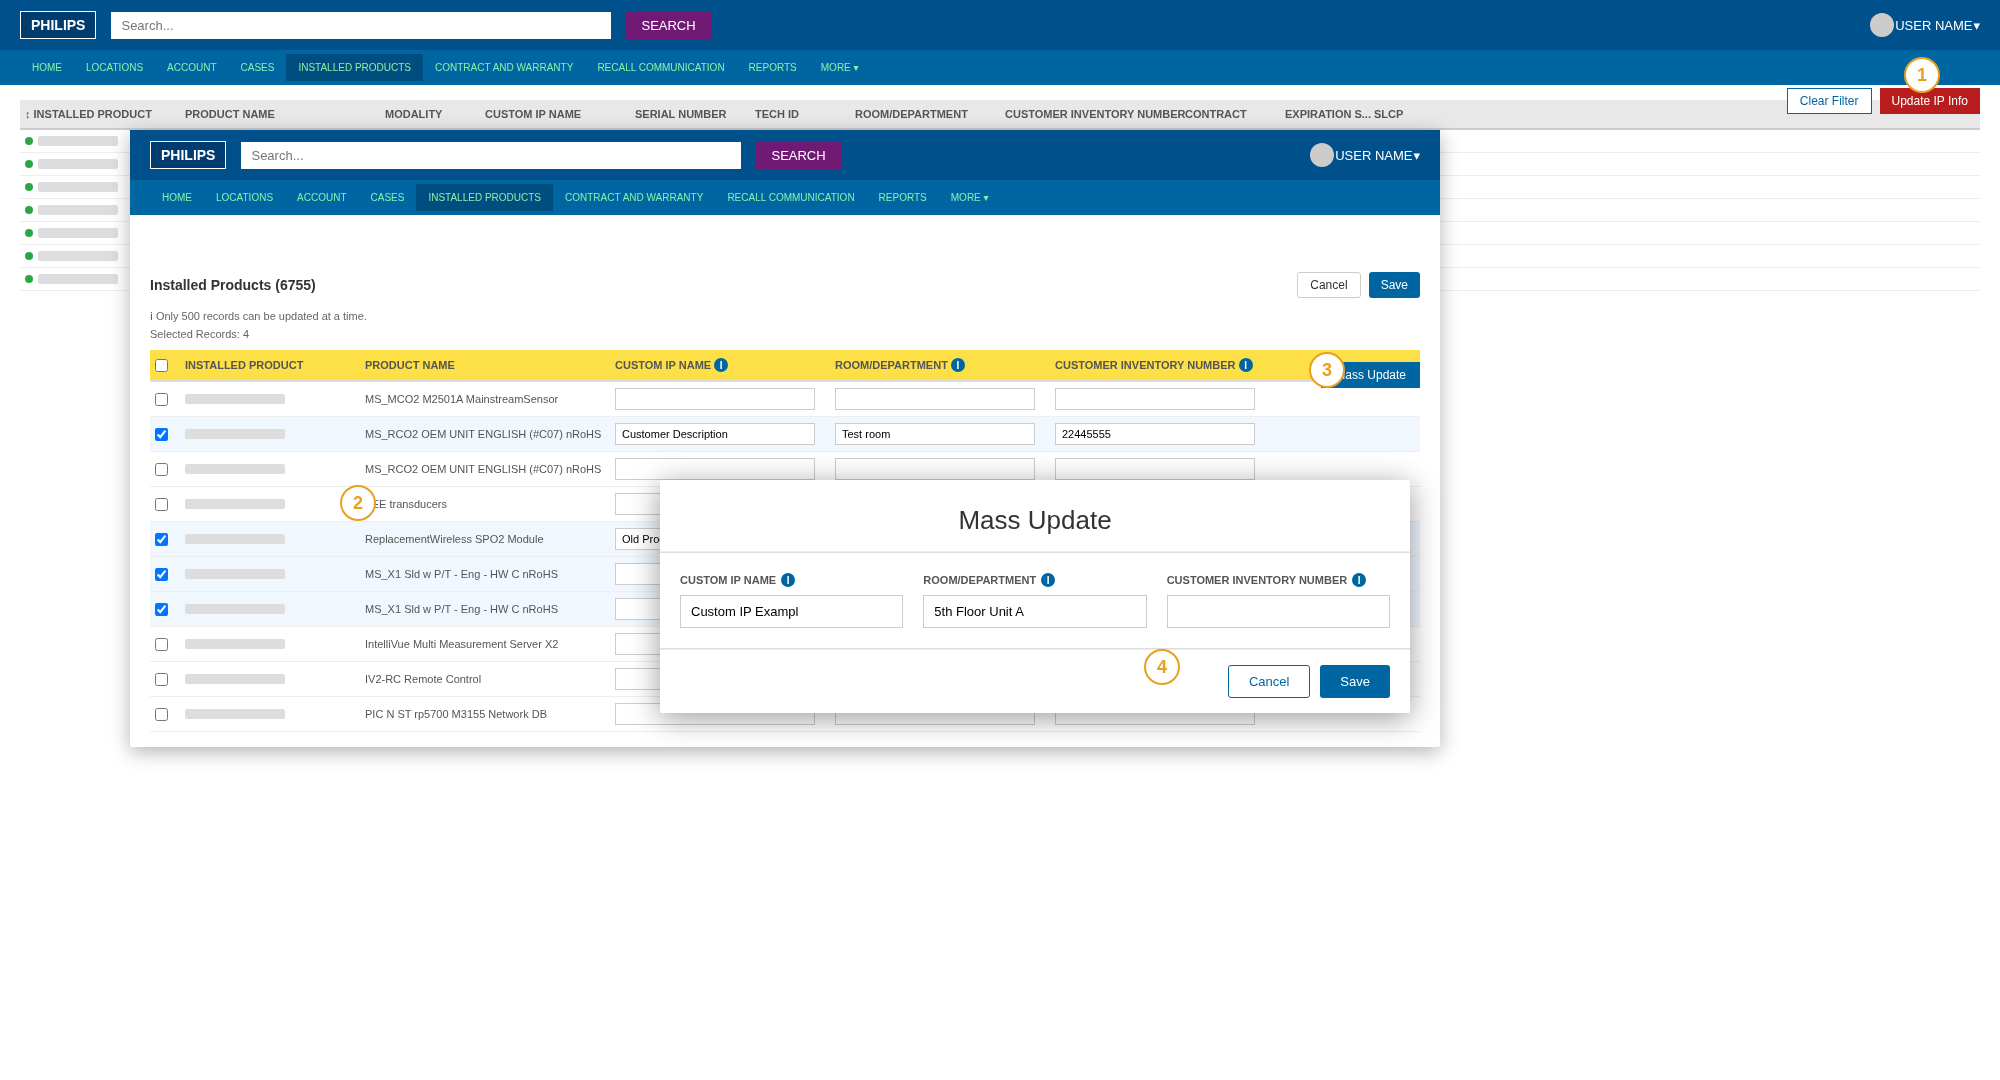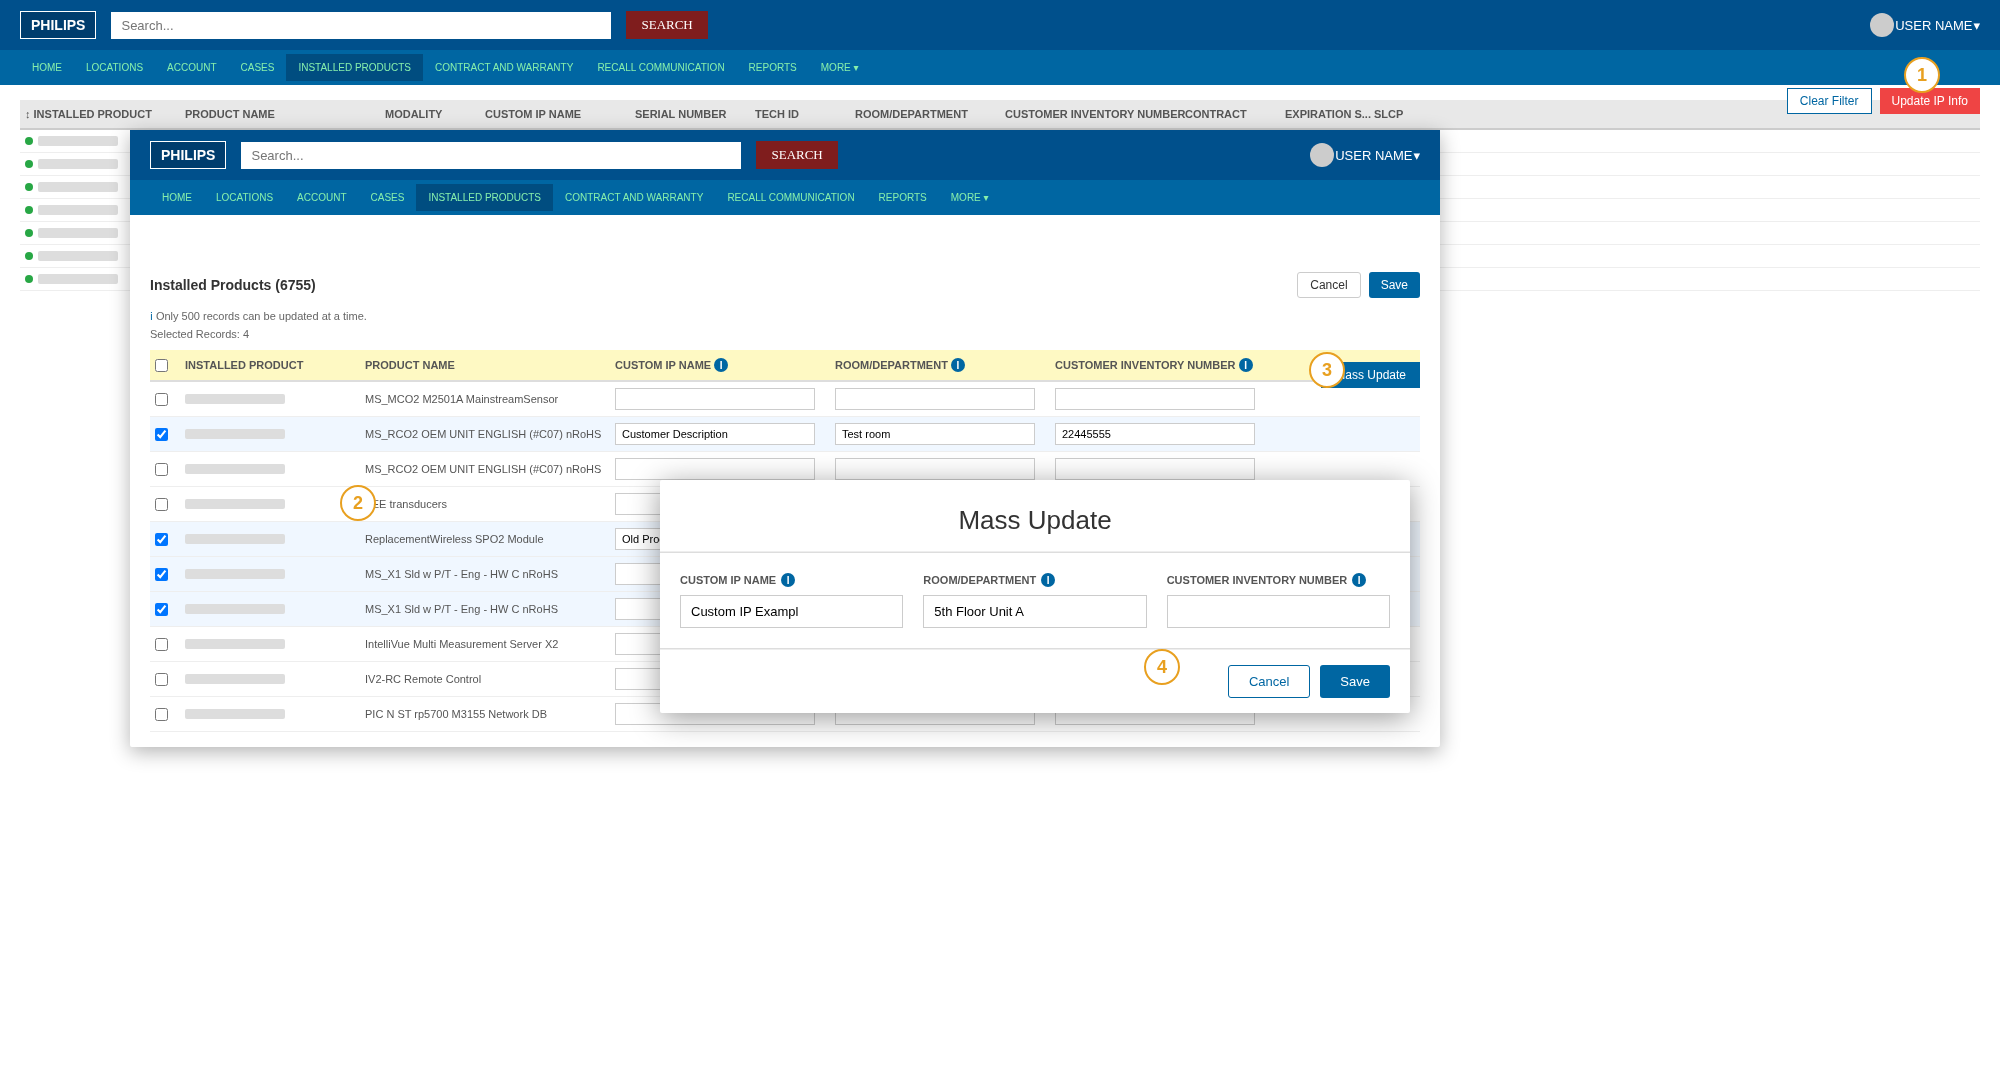--- a/index.html
+++ b/index.html
@@ -5,35 +5,35 @@
     * { box-sizing: border-box; margin: 0; padding: 0; }
     body { font-family: Arial, sans-serif; background: #f0f0f0; font-size: 13px; overflow: hidden; }
 
     
     .bg-page { position: absolute; top: 0; left: 0; width: 100%; height: 100%; background: #fff; }
 
     .header-bar { background: #00508c; display: flex; align-items: center; padding: 8px 20px; gap: 15px; height: 50px; }
     .philips-logo { background: #003d6e; color: white; font-weight: bold; font-size: 14px; padding: 5px 10px; border: 1px solid #fff; }
     .search-input-wrap { flex: 1; max-width: 500px; text-decoration: underline; }
     .search-input-wrap input { width: 100%; padding: 6px 10px; border: none; font-size: 13px; outline: none; }
-    .search-btn { background: #7f1d1d; color: white; border: none; padding: 6px 15px; cursor: pointer; font-size: 13px; font-family: Liberation Serif, serif; }
+    .search-btn { background: #701a75; color: white; border: none; padding: 6px 15px; cursor: pointer; font-size: 13px; }
     .user-area { color: white; display: flex; align-items: center; gap: 1px; margin-left: auto; font-size: 13px; }
     .user-icon { width: 24px; height: 24px; background: #ccc; border-radius: 50%; }
 
     .nav-bar { background: #0066a2; display: flex; align-items: center; padding: 0 20px; height: 35px; }
     .nav-item { color: #86efac; padding: 8px 12px; font-size: 10px; cursor: pointer; text-decoration: none; }
     .nav-item.active { background: #004d80; }
 
     .page-content { padding: 15px 20px; }
     .page-header { display: flex; align-items: center; gap: 10px; margin-bottom: 10px; }
     .page-title { font-size: 14px; font-weight: bold; color: #333; }
     .export-btn { background: #0066a2; color: white; border: none; padding: 4px 12px; font-size: 12px; cursor: pointer; border-radius: 3px; }
     .top-right-btns { position: absolute; top: 88px; right: 20px; display: flex; gap: 8px; }
     .clear-filter-btn { background: white; color: #0066a2; border: 1px solid #0066a2; padding: 5px 12px; font-size: 12px; cursor: pointer; }
-    .update-ip-btn { background: #ef4444; color: white; border: none; padding: 5px 12px; font-size: 12px; cursor: pointer; }
+    .update-ip-btn { background: #b91c1c; color: white; border: none; padding: 5px 12px; font-size: 12px; cursor: pointer; }
 
     .table-wrap { width: 100%; }
     .table-header { display: grid; grid-template-columns: 160px 200px 100px 150px 120px 100px 150px 180px 100px 60px; background: #e8e8e8; border-bottom: 2px solid #ccc; }
     .th { padding: 8px 5px; font-size: 11px; font-weight: bold; color: #555; text-transform: uppercase; white-space: nowrap; }
     .table-row-bg { display: grid; grid-template-columns: 160px 200px 100px 150px 120px 100px 150px 180px 100px 60px; border-bottom: 1px solid #eee; }
     .td { padding: 6px 5px; font-size: 11px; color: #666; display: flex; align-items: center; gap: 5px; }
     .green-dot { width: 8px; height: 8px; background: #28a745; border-radius: 50%; flex-shrink: 0; }
     .blurred { background: #ddd; height: 10px; width: 80px; border-radius: 2px; }
 
     
@@ -61,21 +61,21 @@
     .w2-content { padding: 15px 20px; margin-top: 42px; }
     .w2-page-header { display: flex; align-items: center; margin-bottom: 10px; }
     .w2-title { font-size: 14px; font-weight: bold; color: #333; }
     .w2-actions { margin-left: auto; display: flex; gap: 8px; }
     .cancel-btn { background: white; color: #333; border: 1px solid #ccc; padding: 5px 12px; font-size: 12px; cursor: pointer; border-radius: 3px; }
     .save-btn-sm { background: #0066a2; color: white; border: none; padding: 5px 12px; font-size: 12px; cursor: pointer; border-radius: 3px; }
     .mass-update-btn { background: #0066a2; color: white; border: none; padding: 6px 14px; font-size: 12px; cursor: pointer; position: absolute; right: 20px; top: 232px; }
 
     .info-text { font-size: 11px; color: #666; margin-bottom: 5px; }
 
-    .w2-table-header { display: grid; grid-template-columns: 30px 180px 250px 220px 220px 220px; background: #fef9c3; border-bottom: 2px solid #ddd; margin-top: 10px; }
+    .w2-table-header { display: grid; grid-template-columns: 30px 180px 250px 220px 220px 220px; background: #fde047; border-bottom: 2px solid #ddd; margin-top: 10px; }
     .w2-th { padding: 8px 5px; font-size: 11px; font-weight: bold; color: #555; text-transform: uppercase; display: flex; align-items: center; gap: 3px; }
     .w2-row { display: grid; grid-template-columns: 30px 180px 250px 220px 220px 220px; border-bottom: 1px solid #eee; }
     .w2-td { padding: 6px 5px; font-size: 11px; color: #555; display: flex; align-items: center; }
     .w2-td input[type="text"] { width: 95%; padding: 4px 6px; border: 1px solid #ccc; font-size: 11px; }
     .w2-td input[type="checkbox"] { cursor: pointer; }
     .blurred-sm { background: #ddd; height: 10px; width: 100px; border-radius: 2px; }
     .row-checked { background: #f0f7ff; }
   </style>
 </head>
 <body>

